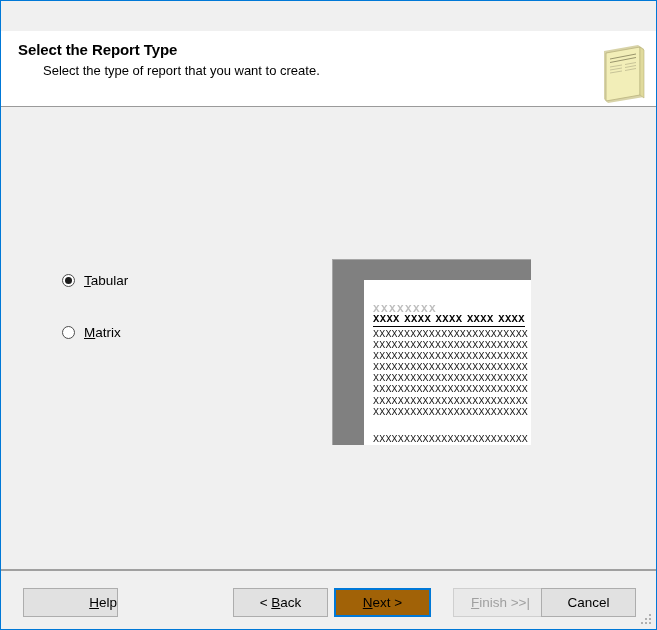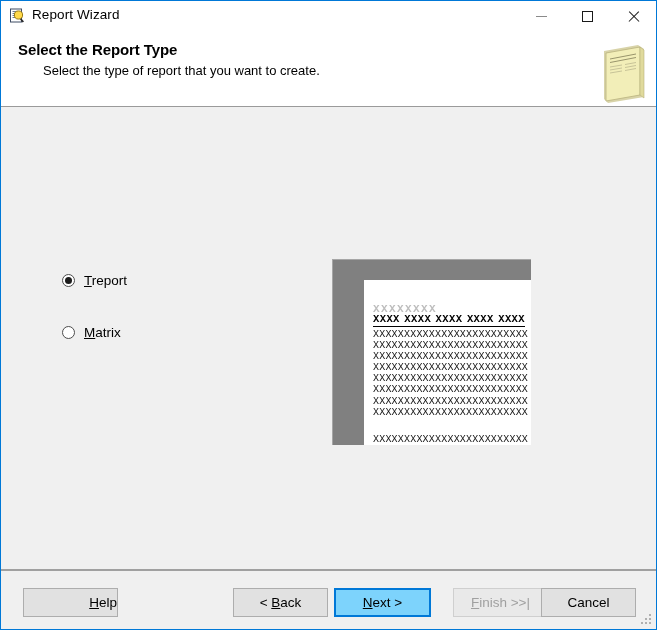--- a/index.html
+++ b/index.html
@@ -253,67 +253,41 @@
     font-size: 13.5px;
     color: #000000;
     display: flex;
     align-items: center;
     justify-content: center;
     cursor: default;
     white-space: nowrap;
   }
   #btn-help   { left: 22px;  width: 95px; justify-content: flex-end; }
   #btn-back   { left: 232px; width: 95px; }
-  #btn-next   { left: 333px; width: 97px; border: 2px solid #0078d7; background: #7dd3fc; }
+  #btn-next   { left: 333px; width: 97px; border: 2px solid #0078d7; background: #a16207; }
   #btn-finish { left: 436px; width: 95px; color: #a0a0a0; border-color: #cfcfcf; background: #e9e9e9; margin-left: 16px; }
   #btn-cancel { left: 540px; width: 95px; }
 
   #resize-grip {
     position: absolute;
     right: 3px; bottom: 3px;
     width: 12px; height: 12px;
   }
   #resize-grip i {
     position: absolute;
     width: 2px; height: 2px;
     background: #b0b0b0;
     display: block;
   }
 </style>
 </head>
 <body>
 
 <div id="window">
 
-  <div id="titlebar">
-    <span id="title-icon">
-      <svg width="16" height="16" viewBox="0 0 16 16">
-        <rect x="1.5" y="1" width="11" height="13" fill="#ffffff" stroke="#3c4a63" stroke-width="1"></rect>
-        <g fill="#6f7d94">
-          <rect x="3.5" y="3" width="7" height="1"></rect>
-          <rect x="3.5" y="5" width="7" height="1"></rect>
-          <rect x="3.5" y="7" width="5" height="1"></rect>
-          <rect x="3.5" y="9" width="6" height="1"></rect>
-        </g>
-        <circle cx="9.5" cy="7" r="4.1" fill="#ffd94a" stroke="#9a7b12" stroke-width="1"></circle>
-        <path d="M12.2 10.2 L15 13.4 L13.6 14.6 L11 11.4 Z" fill="#2b2b2b"></path>
-      </svg>
-    </span>
-    <span id="title-text">Report Wizard</span>
-
-    <div class="winbtn" id="btn-min">
-      <span class="minglyph"></span>
-    </div>
-    <div class="winbtn" id="btn-max">
-      <span class="maxglyph"></span>
-    </div>
-    <div class="winbtn" id="btn-close">
-      <span class="closeglyph"></span>
-    </div>
-  </div>
 
   <div id="header">
     <div id="header-title">Select the Report Type</div>
     <div id="header-subtitle">Select the type of report that you want to create.</div>
     <span id="header-icon">
       <svg width="50" height="62" viewBox="0 0 50 62">
         <polygon points="6,8 40,2 46,6 46,54 10,60 6,56" fill="#d8d3a8"></polygon>
         <polygon points="8,10 42,4 42,52 8,58" fill="#f2eeb8" stroke="#b9b27e" stroke-width="0.8"></polygon>
         <polygon points="42,4 46,7 46,55 42,52" fill="#e0da9c" stroke="#b9b27e" stroke-width="0.6"></polygon>
         <g stroke="#8f8a63" stroke-width="0.9">
@@ -330,21 +304,21 @@
         </g>
       </svg>
     </span>
   </div>
   <div id="header-divider"></div>
 
   <div id="body">
 
     <div class="radio-row" id="radio-tabular">
       <span class="radio-circle checked"></span>
-      <span class="radio-label"><span class="accel">T</span><span>report</span></span>
+      <span class="radio-label"><span class="accel">T</span><span>abular</span></span>
     </div>
 
     <div class="radio-row" id="radio-matrix">
       <span class="radio-circle"></span>
       <span class="radio-label"><span class="accel">M</span><span>atrix</span></span>
     </div>
 
     <div id="preview">
       <div id="preview-page">
         <div id="preview-title">XXXXXXXX</div>

